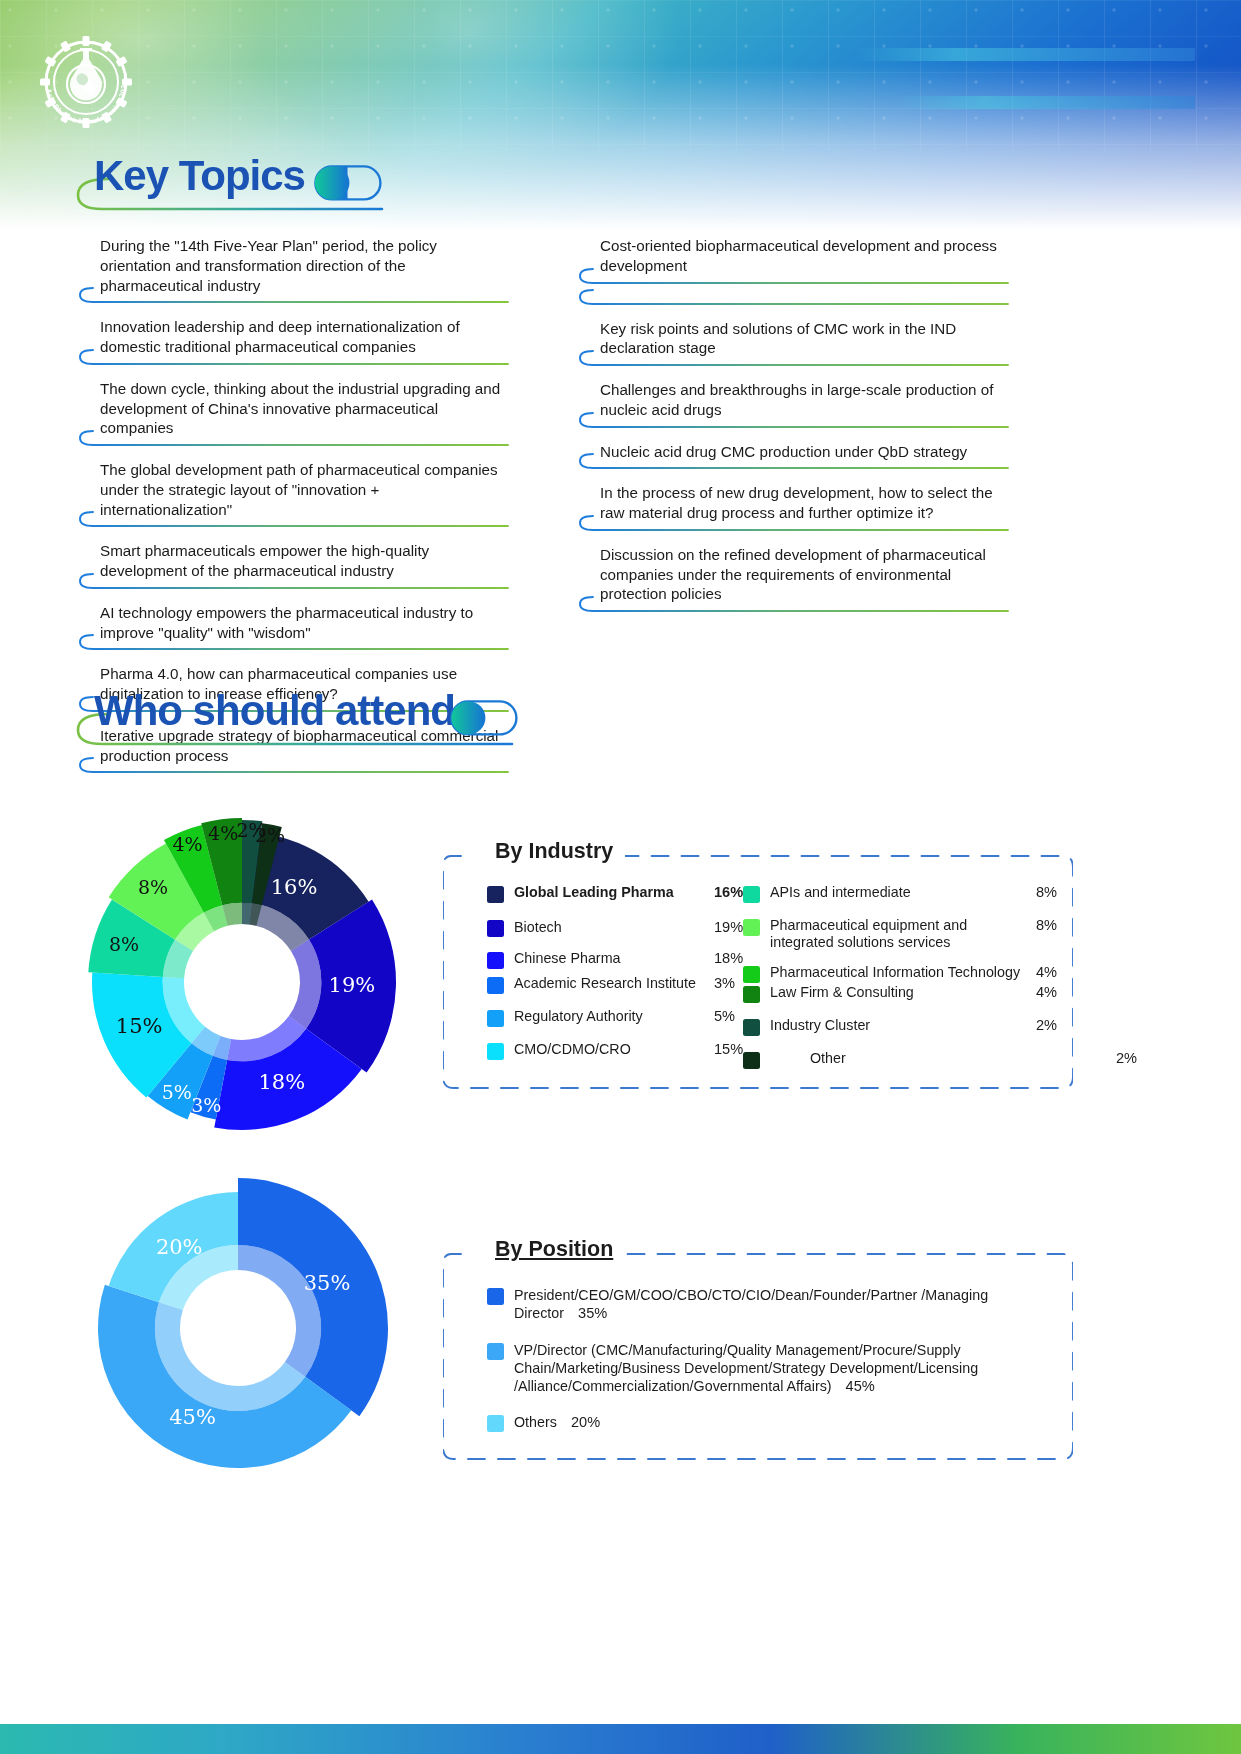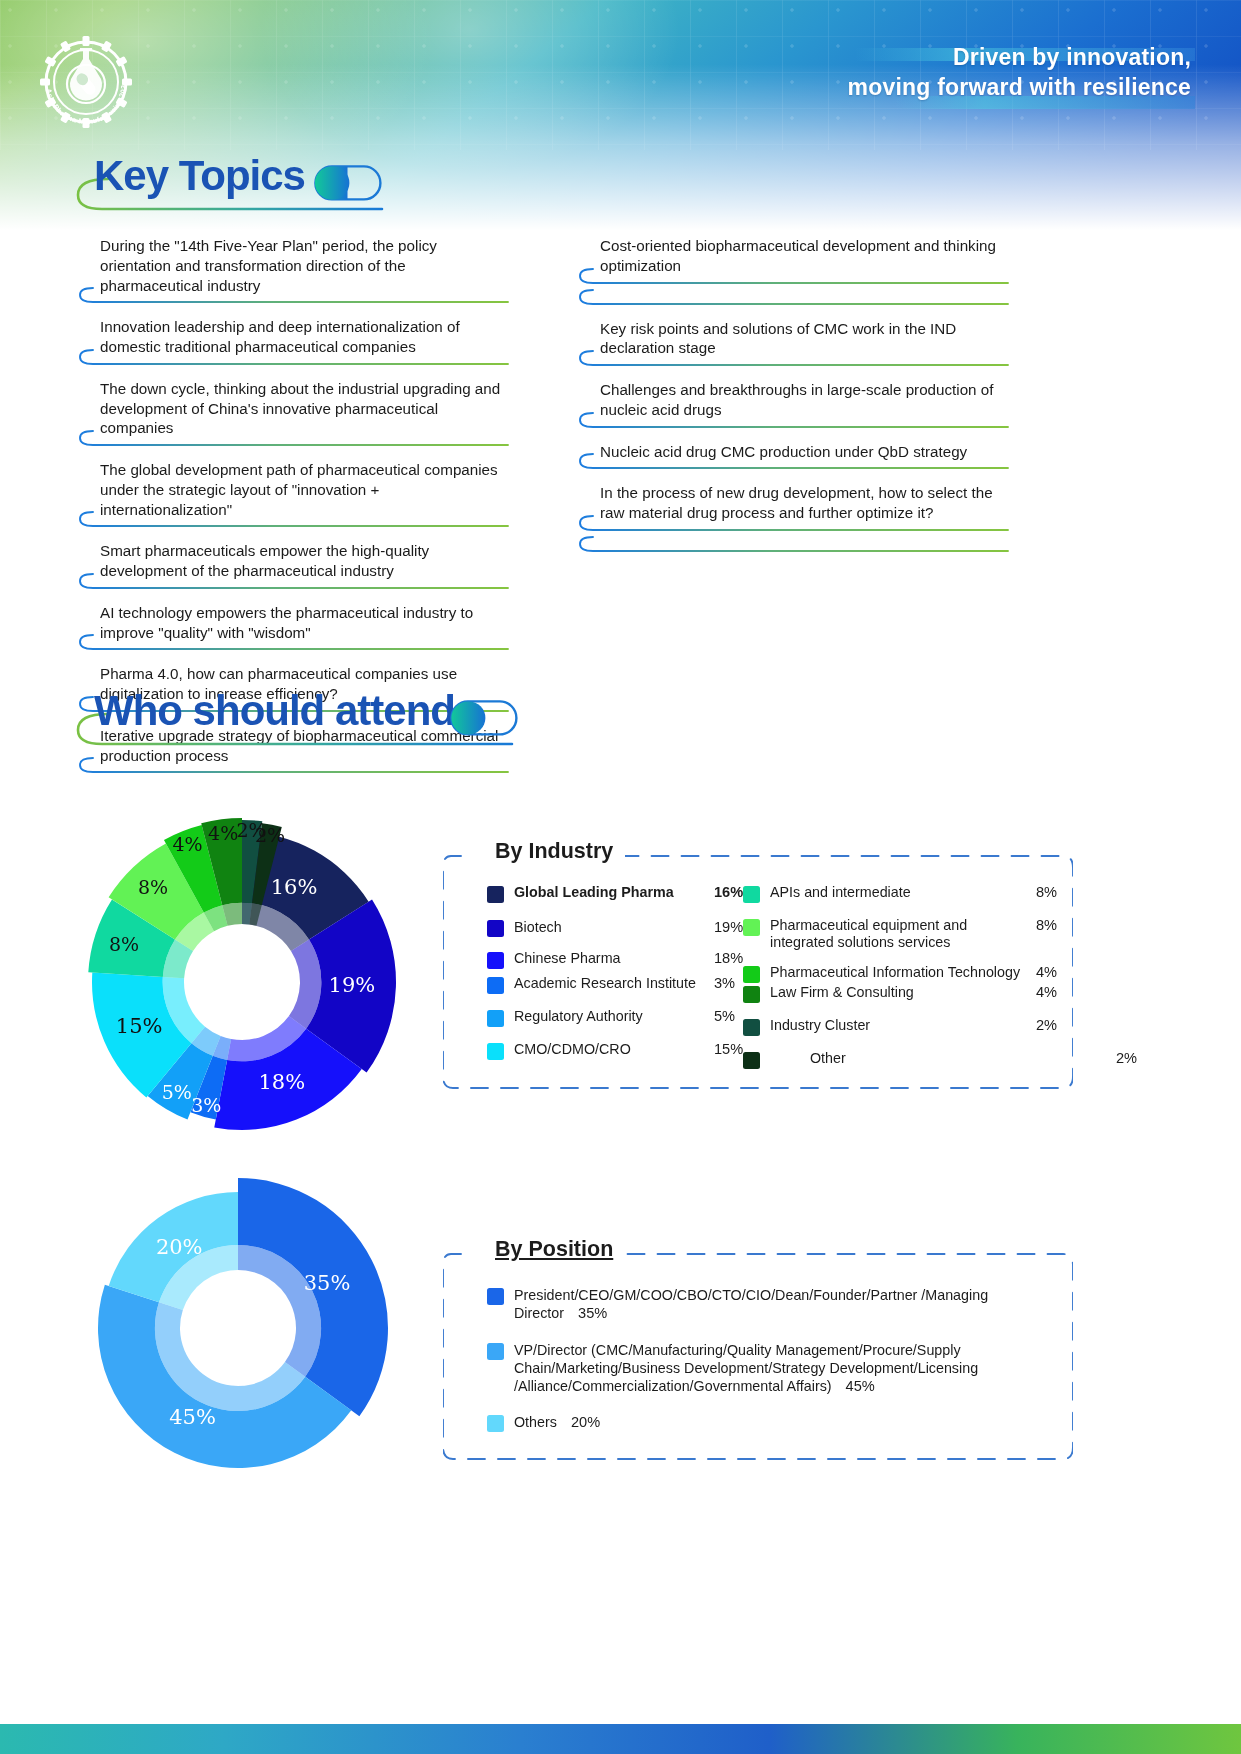--- a/index.html
+++ b/index.html
@@ -145,24 +145,20 @@
           <path id="arcpath" d="M 16 58 A 40 40 0 0 0 96 58" fill="none"></path>
         </defs>
         <text font-size="7.1" font-family="Liberation Sans, sans-serif" font-weight="bold" fill="#ffffff" letter-spacing="0.4">
           <textPath href="#arcpath" startOffset="4%">Asia Pharma Manufacturing 2023</textPath>
         </text>
       </svg>
     </div>
 
     <div class="tagline-stripe ts1"></div>
     <div class="tagline-stripe ts2"></div>
-    <div class="tagline">
-      <div>Driven by innovation,</div>
-      <div>moving forward with resilience</div>
-    </div>
   </div>
 
   <div class="sect" style="left:72px; top:155px; width:460px; height:62px;">
     <svg width="420" height="62" viewBox="0 0 420 62" style="position:absolute;left:0;top:0;">
       <defs>
         <linearGradient id="ktline" x1="0" y1="0" x2="1" y2="0">
           <stop offset="0%" stop-color="#7ac143"></stop>
           <stop offset="55%" stop-color="#36a8a0"></stop>
           <stop offset="100%" stop-color="#1879d8"></stop>
         </linearGradient>
@@ -282,21 +278,21 @@
               <stop offset="45%" stop-color="#5fb07a"></stop>
               <stop offset="100%" stop-color="#86c540"></stop>
             </linearGradient>
           </defs>
           <path d="M 15 1 Q 2 1 2 8 Q 2 15 15 15 L 430 15" fill="none" stroke="url(#tgtopics-left7)" stroke-width="1.9" stroke-linecap="round"></path>
         </svg>
       </div>
     </div>
   <div id="topics-right" style="position:absolute;left:578px;top:236px;width:432px;">
       <div class="topic" style="position: relative; margin-bottom: 14px;">
-        <div class="topic-text">Cost-oriented biopharmaceutical development and thinking optimization</div>
+        <div class="topic-text">Cost-oriented biopharmaceutical development and process development</div>
         <svg width="432" height="16" viewBox="0 0 432 16" style="display: block; margin-top: -9px;">
           <defs>
             <linearGradient id="tgtopics-right0" x1="0" y1="0" x2="1" y2="0">
               <stop offset="0%" stop-color="#1c7ce0"></stop>
               <stop offset="45%" stop-color="#5fb07a"></stop>
               <stop offset="100%" stop-color="#86c540"></stop>
             </linearGradient>
           </defs>
           <path d="M 15 1 Q 2 1 2 8 Q 2 15 15 15 L 430 15" fill="none" stroke="url(#tgtopics-right0)" stroke-width="1.9" stroke-linecap="round"></path>
         </svg>
@@ -359,20 +355,21 @@
             <linearGradient id="tgtopics-right5" x1="0" y1="0" x2="1" y2="0">
               <stop offset="0%" stop-color="#1c7ce0"></stop>
               <stop offset="45%" stop-color="#5fb07a"></stop>
               <stop offset="100%" stop-color="#86c540"></stop>
             </linearGradient>
           </defs>
           <path d="M 15 1 Q 2 1 2 8 Q 2 15 15 15 L 430 15" fill="none" stroke="url(#tgtopics-right5)" stroke-width="1.9" stroke-linecap="round"></path>
         </svg>
       </div>
       <div class="topic" style="position: relative; margin-bottom: 14px;">
+        <div class="topic-text">Discussion on the refined development of pharmaceutical companies under the requirements of environmental protection policies</div>
         <svg width="432" height="16" viewBox="0 0 432 16" style="display: block; margin-top: -9px;">
           <defs>
             <linearGradient id="tgtopics-right6" x1="0" y1="0" x2="1" y2="0">
               <stop offset="0%" stop-color="#1c7ce0"></stop>
               <stop offset="45%" stop-color="#5fb07a"></stop>
               <stop offset="100%" stop-color="#86c540"></stop>
             </linearGradient>
           </defs>
           <path d="M 15 1 Q 2 1 2 8 Q 2 15 15 15 L 430 15" fill="none" stroke="url(#tgtopics-right6)" stroke-width="1.9" stroke-linecap="round"></path>
         </svg>

